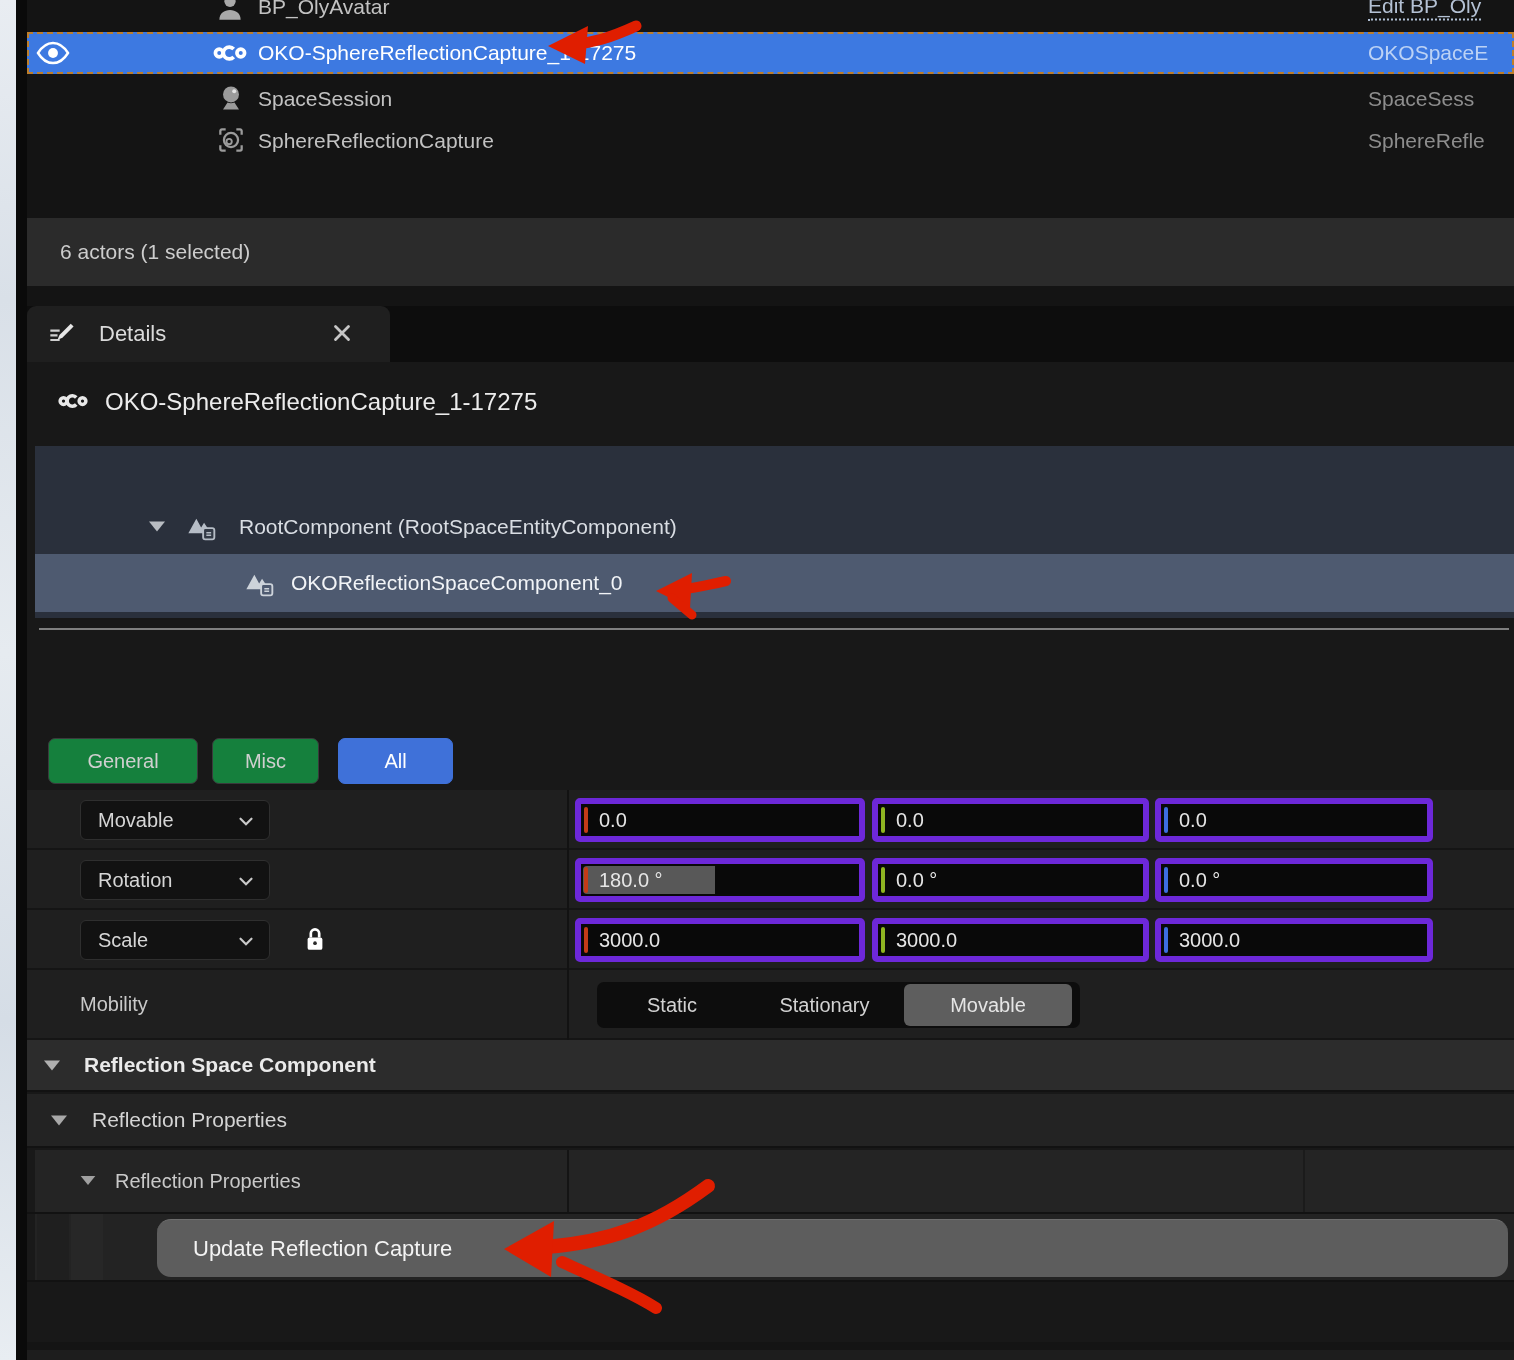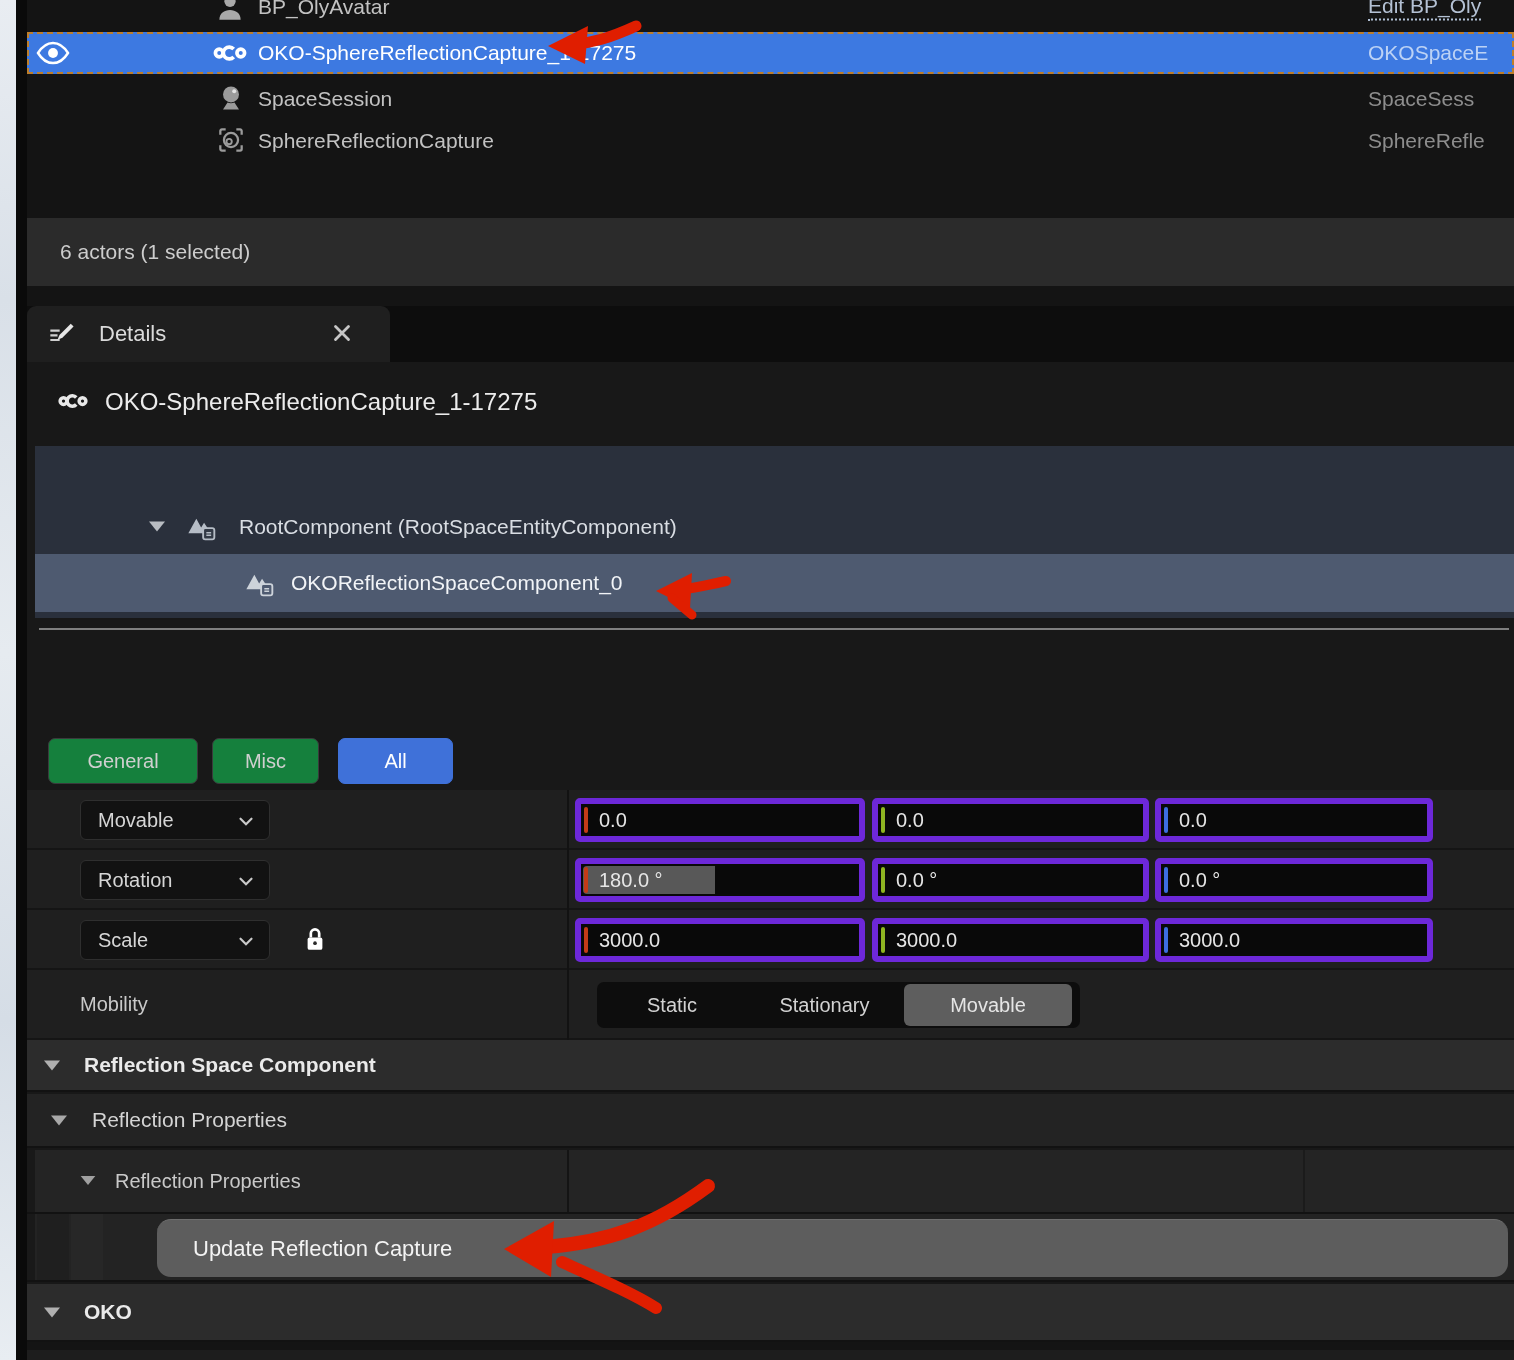--- a/index.html
+++ b/index.html
@@ -379,28 +379,20 @@
 
       <div class="cat" style="top:852px;height:68px;background:#232323;">
         <span class="rail" style="left:0;width:8px;background:#191919;"></span>
         <span class="rail" style="left:10px;width:32px;background:#1f1f1f;"></span>
         <span class="rail" style="left:44px;width:32px;background:#272727;"></span>
         <div class="upd-btn">
           <span>Update Reflection Capture</span>
         </div>
       </div>
 
-      <div class="cat" style="top:922px;height:58px;background:#2c2c2c;">
-        <span class="tri" style="left:13px;">
-          <svg viewBox="0 0 24 24" width="24" height="24">
-              <polygon points="4,7.5 20,7.5 12,17.5" fill="#b0b0b0"></polygon>
-            </svg>
-        </span>
-        <span class="ctext" style="left:57px;font-weight:bold;color:#eaeaea;">OKO</span>
-      </div>
 
       <div class="abs" style="left:0;top:980px;width:1487px;height:8px;background:#141414;"></div>
       <div class="abs" style="left:0;top:988px;width:1487px;height:10px;background:#1d1d1d;"></div>
     </div>
   </div>
 
   <svg class="abs annot" viewBox="0 0 1514 1360">
     <g stroke="#e01e00" fill="#e01e00" stroke-linecap="round">
       <path d="M 636 26 C 610 38, 592 43, 570 45" fill="none" stroke-width="11"></path>
       <polygon points="548,46 588,26 585,64" stroke="none"></polygon>

